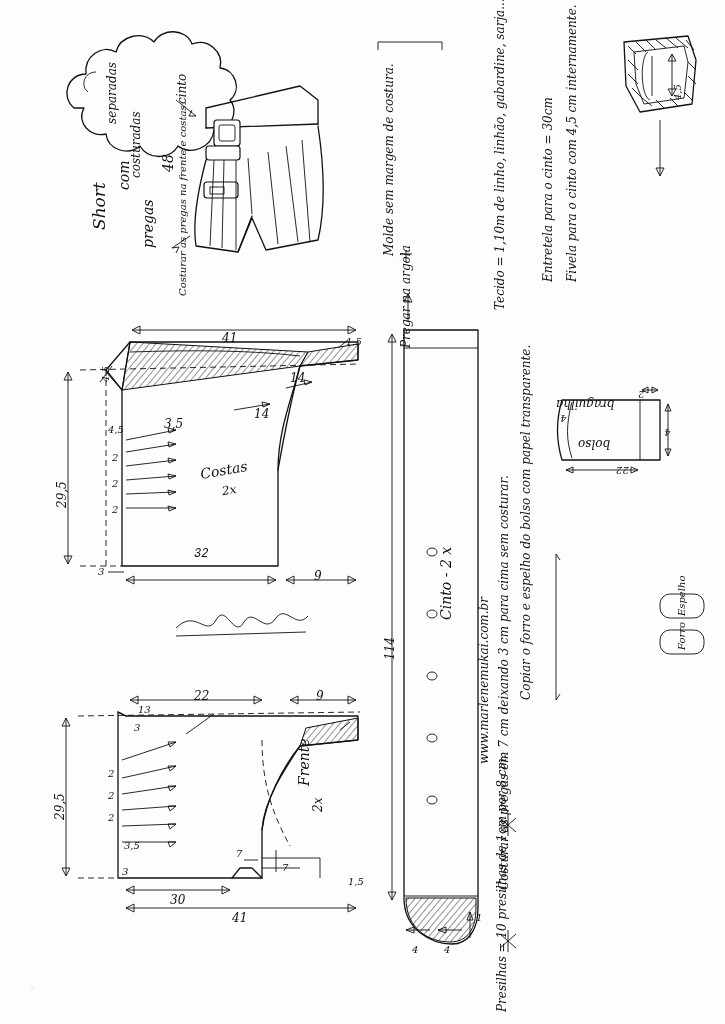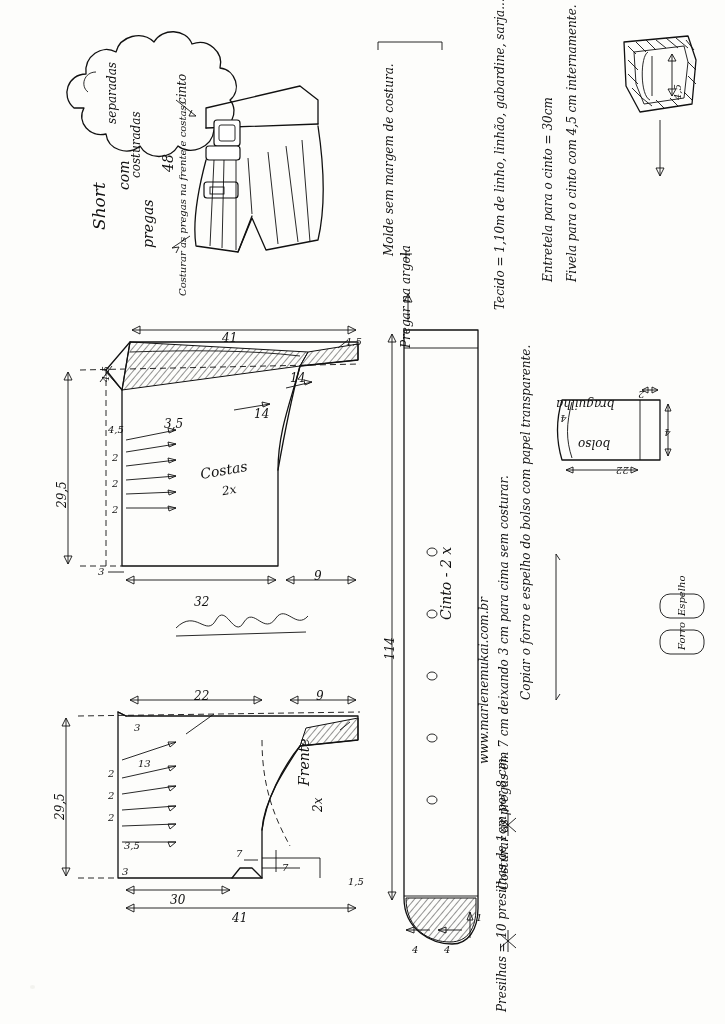--- a/index.html
+++ b/index.html
@@ -363,31 +363,31 @@
   <div class="ink sm hand rot90" style="left:100px; top:382px;">4,5</div>
   <div class="ink sm hand" style="left:108px; top:424px;">4,5</div>
   <div class="ink sm hand" style="left:112px; top:452px;">2</div>
   <div class="ink sm hand" style="left:112px; top:478px;">2</div>
   <div class="ink sm hand" style="left:112px; top:504px;">2</div>
   <div class="ink md hand" style="left:164px; top:418px;">3,5</div>
   <div class="ink md hand" style="left:254px; top:408px;">14</div>
   <div class="ink md hand" style="left:290px; top:372px;">14</div>
   <div class="ink sm hand" style="left:346px; top:336px;">1,5</div>
   <div class="ink sm hand" style="left:98px; top:566px;">3</div>
-  <div class="ink md hand" style="left:194px; top:596px;">32</div>
+  <div class="ink md hand" style="left:194px; top:548px;font-family:Liberation Mono, monospace;">32</div>
   <div class="ink md hand" style="left:314px; top:570px;">9</div>
 
   <div class="ink lg hand" style="left:296px; top:786px; transform: rotate(-90deg); transform-origin: 0 0;">Frente</div>
   <div class="ink md hand" style="left:312px; top:812px; transform: rotate(-90deg); transform-origin: 0 0;">2x</div>
 
   <div class="ink md hand rot90" style="left:54px; top:820px;">29,5</div>
   <div class="ink md hand" style="left:194px; top:690px;">22</div>
   <div class="ink md hand" style="left:316px; top:690px;">9</div>
   <div class="ink sm hand" style="left:134px; top:722px;">3</div>
-  <div class="ink sm hand" style="left:138px; top:758px;">13</div>
+  <div class="ink sm hand" style="left:138px; top:704px;">13</div>
   <div class="ink sm hand" style="left:108px; top:768px;">2</div>
   <div class="ink sm hand" style="left:108px; top:790px;">2</div>
   <div class="ink sm hand" style="left:108px; top:812px;">2</div>
   <div class="ink sm hand" style="left:124px; top:840px;">3,5</div>
   <div class="ink sm hand" style="left:122px; top:866px;">3</div>
   <div class="ink sm hand" style="left:236px; top:848px;">7</div>
   <div class="ink sm hand" style="left:282px; top:862px;">7</div>
   <div class="ink sm hand" style="left:348px; top:876px;">1,5</div>
   <div class="ink md hand" style="left:170px; top:894px;">30</div>
   <div class="ink md hand" style="left:232px; top:912px;">41</div>

